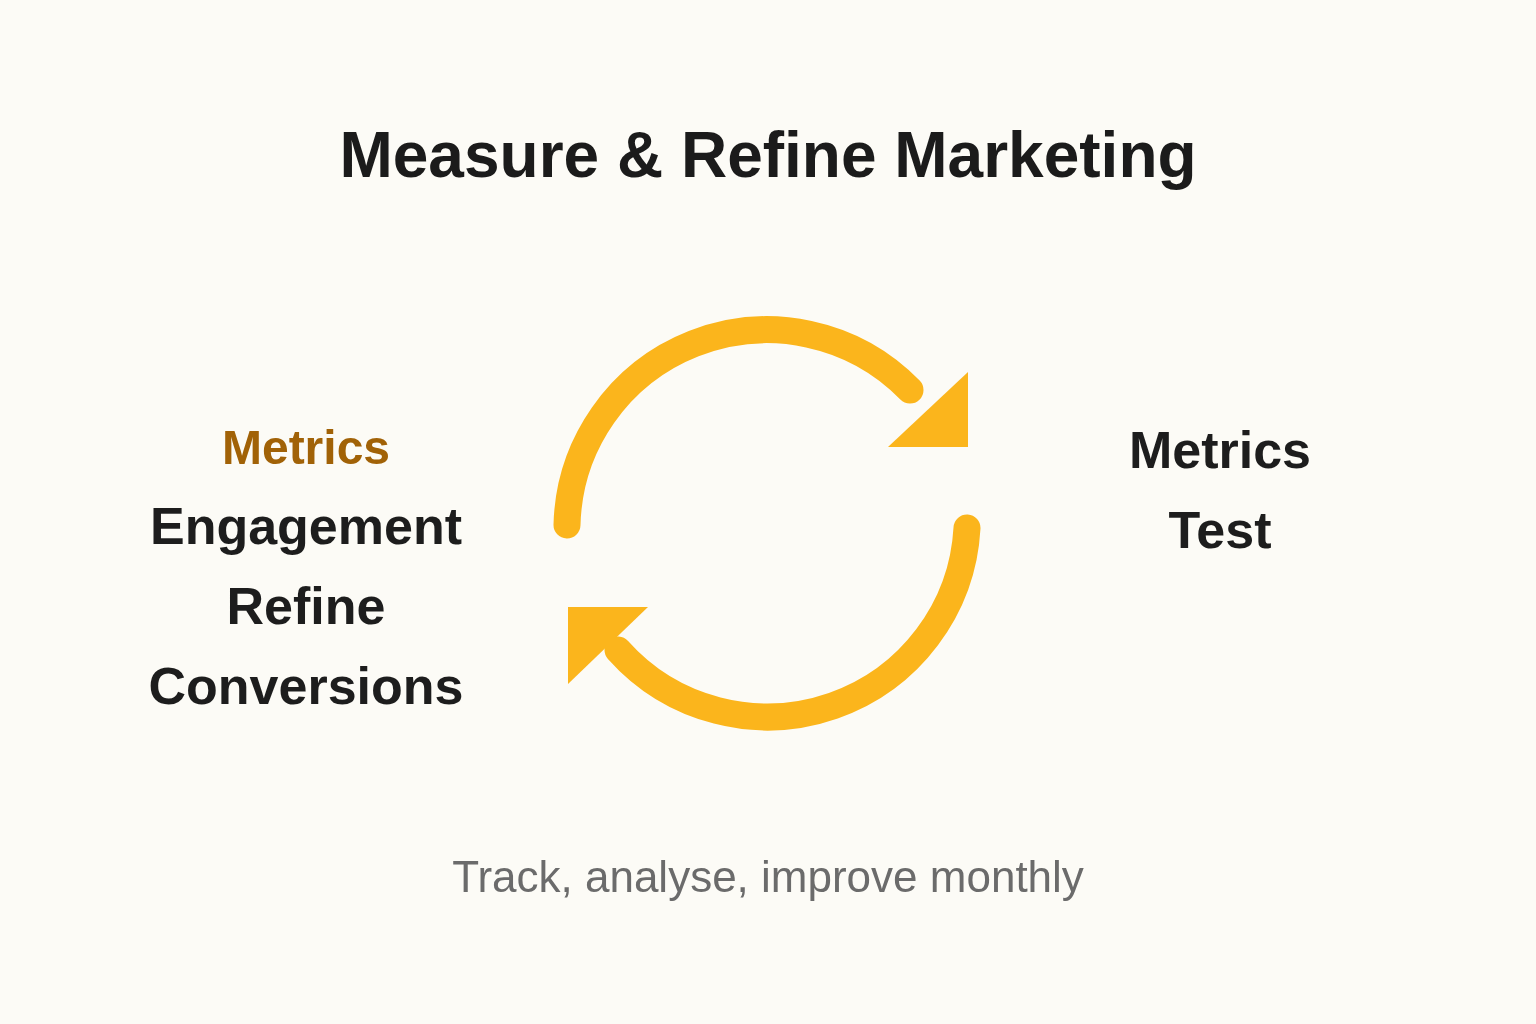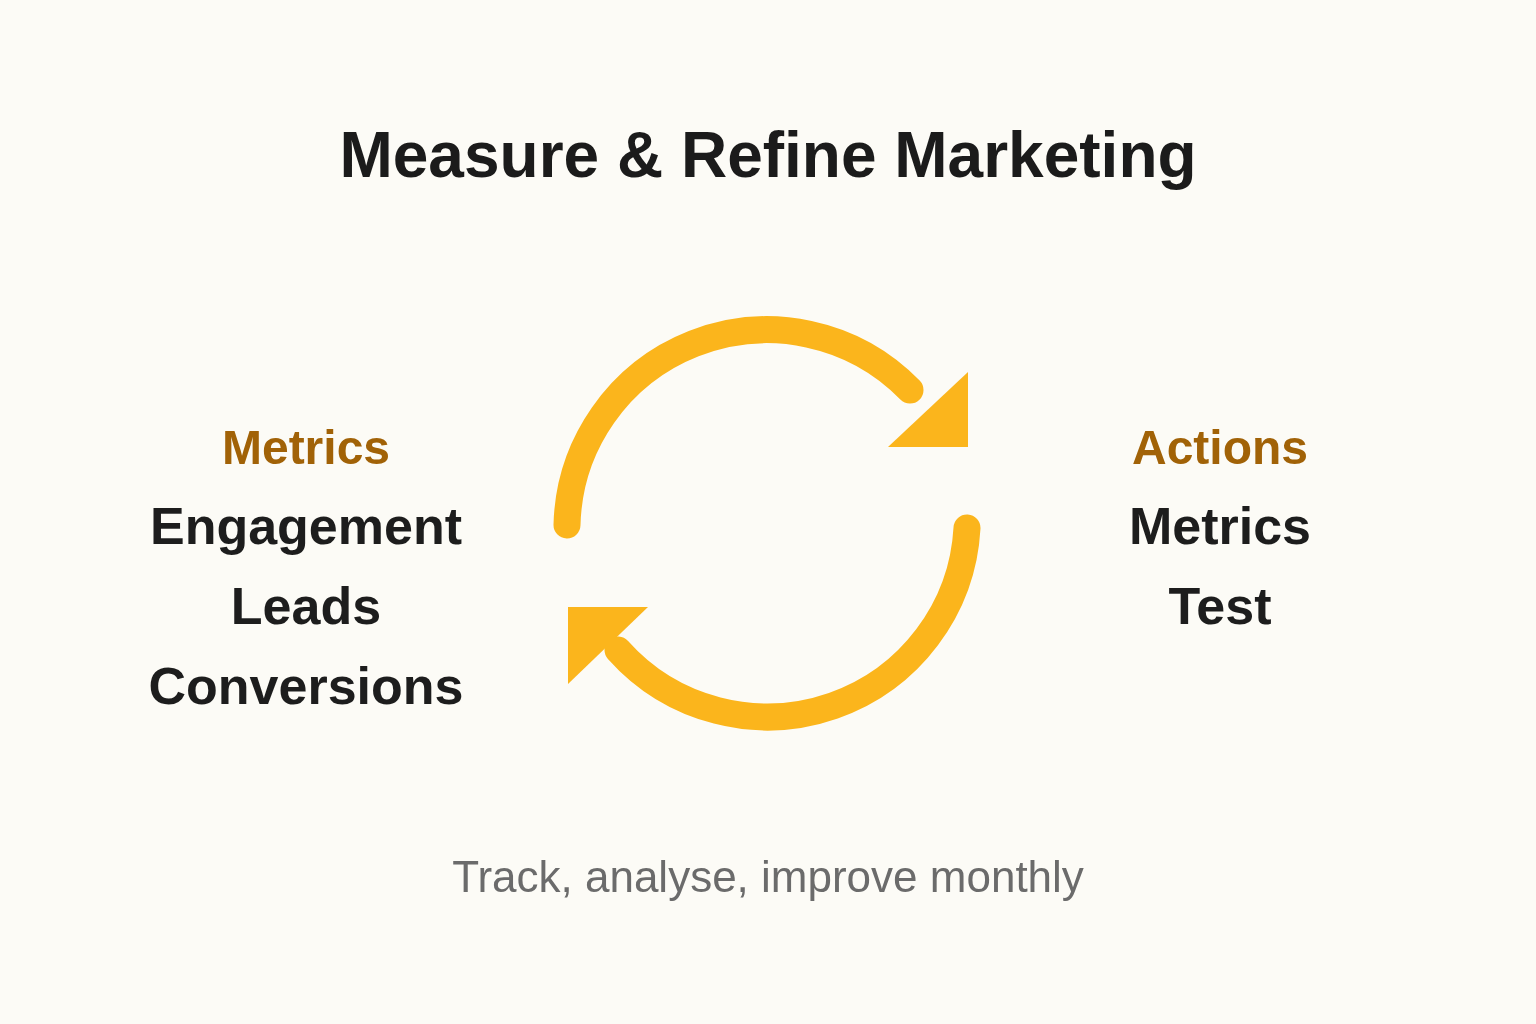--- a/index.html
+++ b/index.html
@@ -17,35 +17,34 @@
              font-size:44px; color:#6b6b6b; }
 </style>
 </head>
 <body>
 
 <div class="title">Measure &amp; Refine Marketing</div>
 
 <div class="col left">
   <h2>Metrics</h2>
   <div class="item">Engagement</div>
-  <div class="item">Leads</div>
+  <div class="item">Refine</div>
   <div class="item">Conversions</div>
 </div>
 
 <svg class="cycle" viewBox="540 300 460 450" xmlns="http://www.w3.org/2000/svg">
   <g fill="none" stroke="#fbb51c" stroke-width="27" stroke-linecap="round">
 
     <path d="M 567 525 A 200 200 0 0 1 910 390"></path>
 
     <path d="M 967 528 A 200 200 0 0 1 618 650"></path>
   </g>
 
   <polygon points="888,447 968,447 968,372" fill="#fbb51c"></polygon>
   <polygon points="568,607 648,607 568,684" fill="#fbb51c"></polygon>
 </svg>
 
 <div class="col right">
-  <h2>Actions</h2>
   <div class="item">Metrics</div>
   <div class="item">Test</div>
 </div>
 
 <div class="caption">Track, analyse, improve monthly</div>
 
 </body></html>

